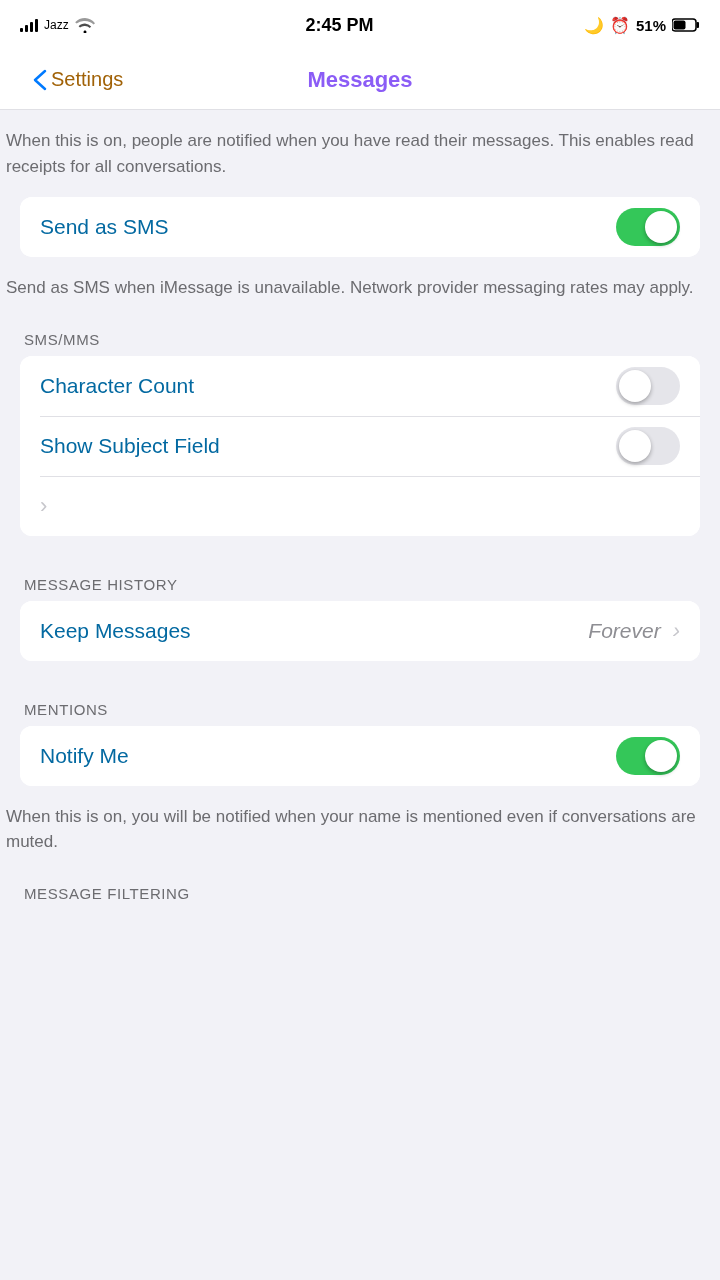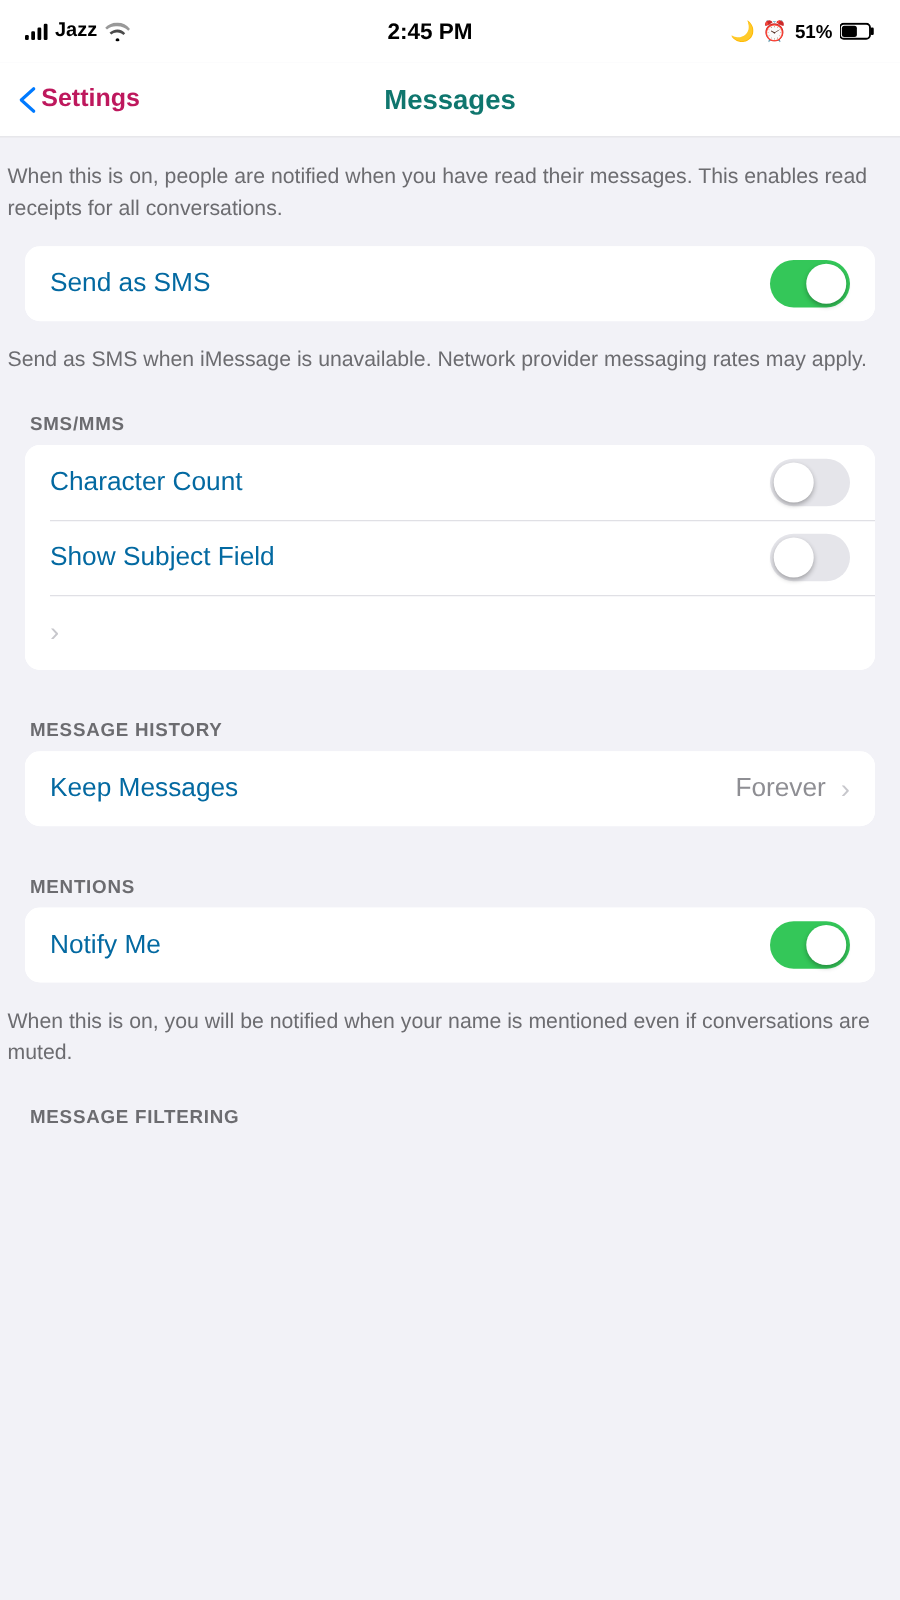--- a/index.html
+++ b/index.html
@@ -21,22 +21,22 @@
       align-items: center;
       justify-content: space-between;
       padding: 0 20px;
       font-size: 17px;
       font-weight: 600;
     }
     .status-left {
       display: flex;
       align-items: center;
       gap: 6px;
-      font-size: 16px;
-      font-weight: 700;
+      font-size: 12px;
+      font-weight: 400;
     }
     .status-center {
       font-size: 18px;
       font-weight: 600;
     }
     .status-right {
       display: flex;
       align-items: center;
       gap: 6px;
       font-size: 15px;
@@ -60,37 +60,37 @@
       background: #fff;
       height: 60px;
       display: flex;
       align-items: center;
       justify-content: center;
       position: relative;
       border-bottom: 1px solid #e0e0e5;
     }
     .nav-back {
       position: absolute;
-      left: 15px;
-      display: flex;
-      align-items: center;
-      color: #be185d;
+      left: 33px;
+      display: flex;
+      align-items: center;
+      color: #a16207;
       font-size: 20px;
-      font-weight: 700;
+      font-weight: 400;
       cursor: pointer;
       gap: 4px;
     }
     .nav-back svg {
       width: 14px;
       height: 22px;
     }
     .nav-title {
       font-size: 22px;
       font-weight: 700;
-      color: #0f766e;
+      color: #8b5cf6;
     }
 
     
     .content {
       padding: 0;
     }
 
     
     .description-text {
       padding: 18px 6px;
@@ -100,21 +100,21 @@
     }
 
     
     .section {
       margin-bottom: 0;
     }
 
     .section-label {
       padding: 12px 24px 8px;
       font-size: 15px;
-      font-weight: 700;
+      font-weight: 400;
       color: #6c6c70;
       text-transform: uppercase;
       letter-spacing: 0.04em;
     }
 
     
     .card {
       background: #fff;
       margin: 0 20px;
       border-radius: 12px;
@@ -188,20 +188,21 @@
     .value-text {
       color: #8e8e93;
       font-size: 21px;
       margin-right: 8px;
     }
 
     .value-right {
       display: flex;
       align-items: center;
       gap: 4px;
+      font-style: italic;
     }
 
     
     .spacer {
       height: 28px;
     }
   </style>
 </head>
 <body>
 

